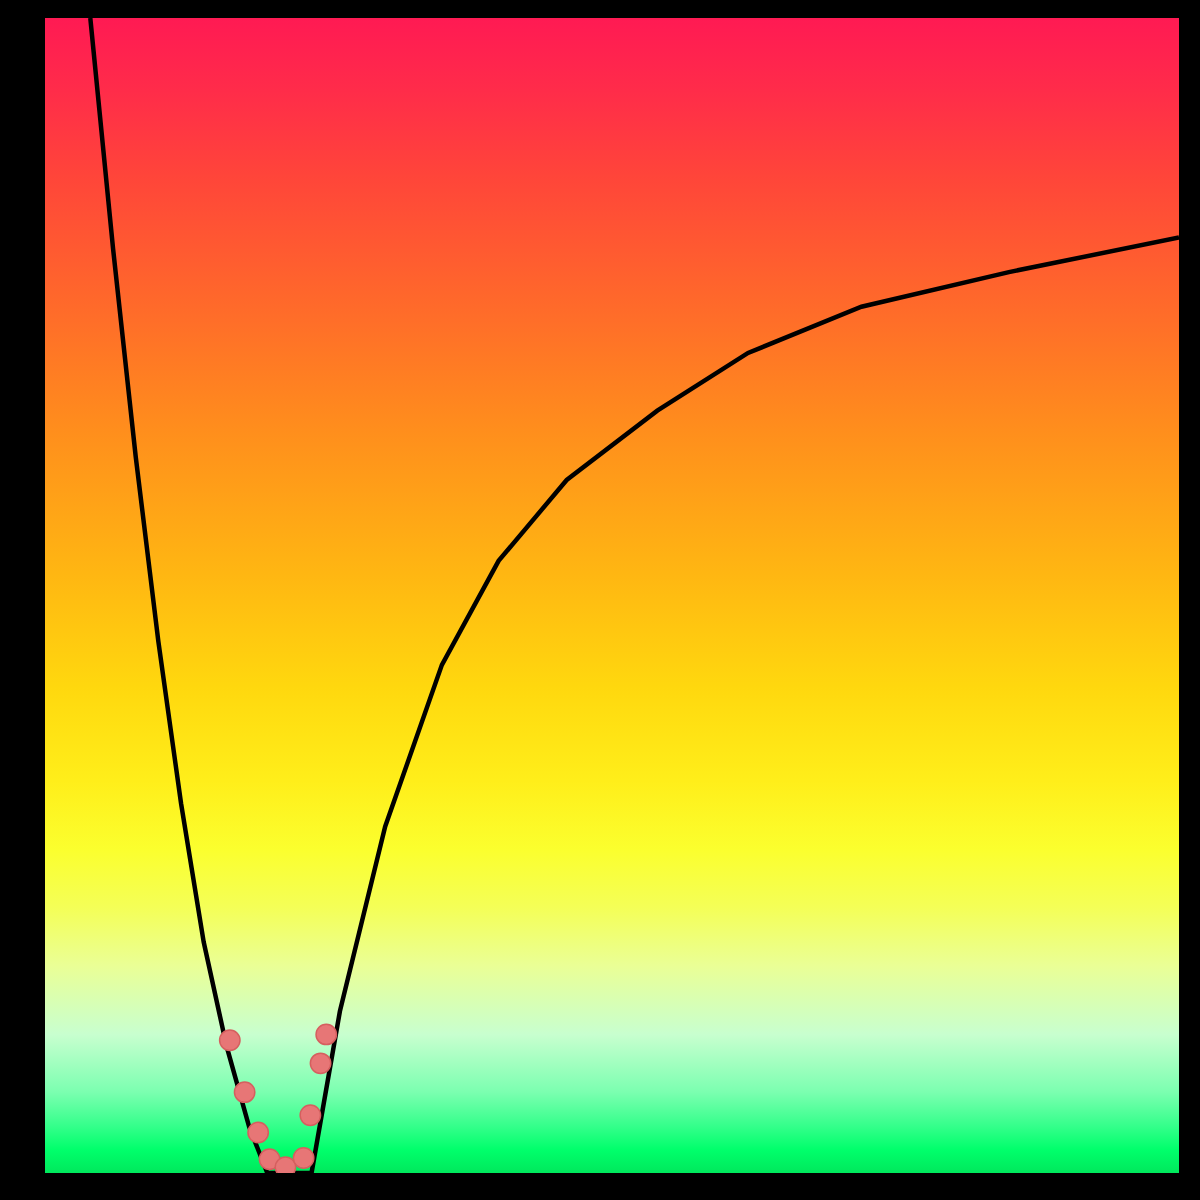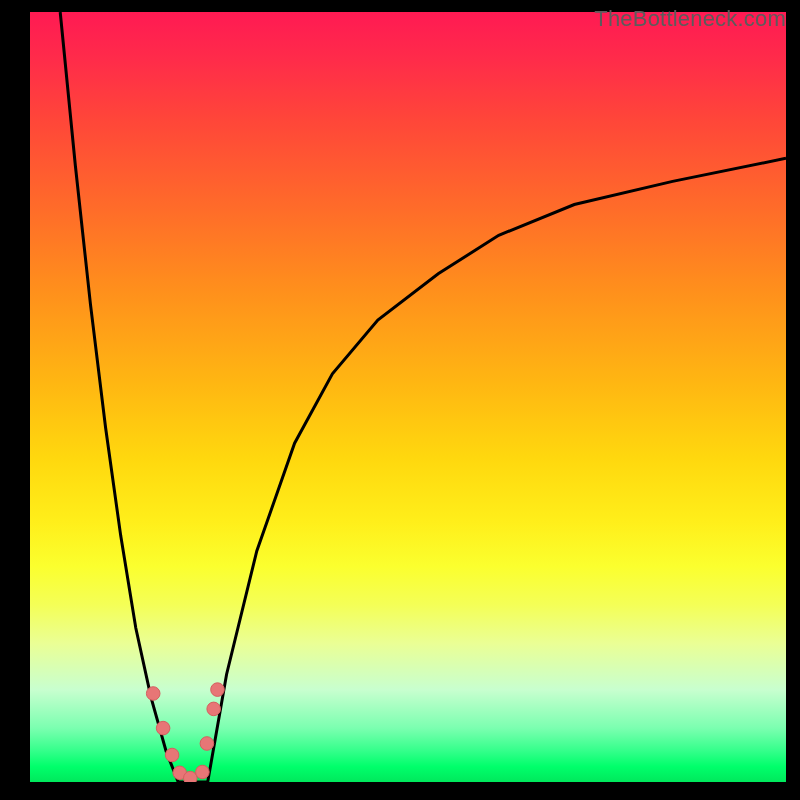--- a/index.html
+++ b/index.html
@@ -76,14 +76,13 @@
           <circle cx="149.7" cy="760.8" r="6.8" fill="#e77676" stroke="#d55f5f" stroke-width="1"></circle>
           <circle cx="160.3" cy="766.1" r="6.8" fill="#e77676" stroke="#d55f5f" stroke-width="1"></circle>
           <circle cx="172.4" cy="760.0" r="6.8" fill="#e77676" stroke="#d55f5f" stroke-width="1"></circle>
           <circle cx="176.9" cy="731.5" r="6.8" fill="#e77676" stroke="#d55f5f" stroke-width="1"></circle>
           <circle cx="183.7" cy="696.9" r="6.8" fill="#e77676" stroke="#d55f5f" stroke-width="1"></circle>
           <circle cx="187.5" cy="677.6" r="6.8" fill="#e77676" stroke="#d55f5f" stroke-width="1"></circle>
         </g>
     </svg>
   </div>
 
-  <div class="watermark">TheBottleneck.com</div>
 </div>
 
 </body></html>

